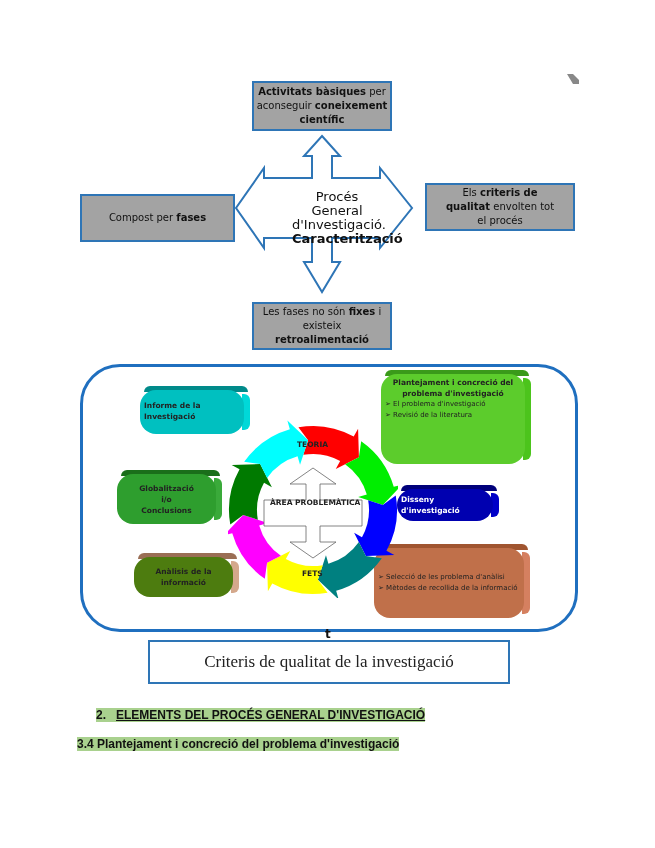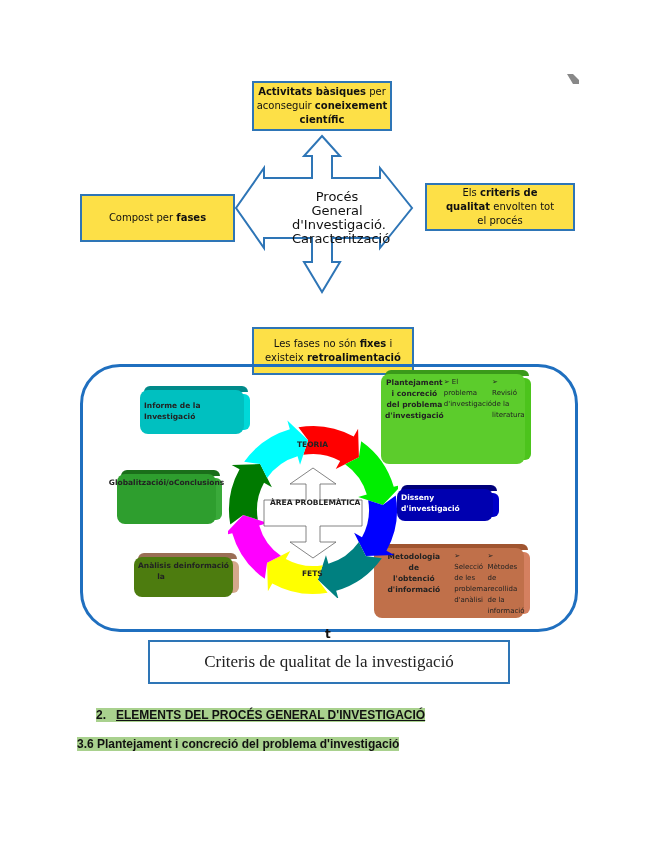--- a/index.html
+++ b/index.html
@@ -1,30 +1,30 @@
 <!DOCTYPE html>
 <html><head>
 <meta charset="utf-8">
 <style>
   html, body { margin: 0; padding: 0; background: #ffffff; }
   body { width: 655px; height: 848px; position: relative; overflow: hidden;
          font-family: "DejaVu Sans", sans-serif; color: #111; }
-  .box { position: absolute; border: 2px solid #2e75b6; background: #fde047;
+  .box { position: absolute; border: 2px solid #2e75b6; background: #a3a3a3;
          display: flex; align-items: center; justify-content: center;
          text-align: center; font-size: 10px; line-height: 14px; box-sizing: border-box; }
   .box b { font-weight: bold; }
   #top-svg { position: absolute; left: 0; top: 0; }
   .cross-text { position: absolute; left: 278px; top: 190px; width: 90px;
                 text-align: center; font-size: 13px; line-height: 14px; margin-left: 14px; }
   .outer-frame { position: absolute; left: 80px; top: 364px; width: 498px; height: 268px;
                  border: 3px solid #1f6fbf; border-radius: 40px; box-sizing: border-box; }
   .block { position: absolute; box-sizing: border-box; font-size: 7.5px; line-height: 11px;
            font-weight: bold; color: #222; border-radius: 6px; }
-  .block .face { position: absolute; left: 0; top: 0; right: 6px; bottom: 0; border-radius: 8px;
-                 display: flex; flex-direction: row; justify-content: center; padding: 3px 4px; box-sizing: border-box; }
+  .block .face { position: absolute; left: 0; top: 0; right: 6px; bottom: 0; border-radius: 16px;
+                 display: flex; flex-direction: column; justify-content: center; padding: 3px 4px; box-sizing: border-box; }
   .block .side { position: absolute; top: 4px; right: 0; width: 8px; bottom: 4px; border-radius: 0 6px 6px 0; }
   .block .topf { position: absolute; top: -4px; left: 4px; right: 2px; height: 6px; border-radius: 6px 6px 0 0; }
   .list-line { font-weight: normal; text-align: left; font-size: 7px; line-height: 11px; }
   .center-text { text-align: center; }
   #cycle-svg { position: absolute; left: 228px; top: 418px; }
   .cyc-label { position: absolute; font-size: 7.5px; font-weight: bold; color: #222; }
   .criteris-box { position: absolute; left: 148px; top: 640px; width: 362px; height: 44px;
                   border: 2px solid #2e75b6; box-sizing: border-box; font-family: Liberation Serif, serif;
                   font-size: 17px; display: flex; align-items: center; justify-content: center; color: #222; }
   .heading2 { position: absolute; left: 96px; top: 708px; font-family: "Liberation Sans", sans-serif;
@@ -57,31 +57,31 @@
     <span>Compost per </span><b>fases</b>
   </span>
 </div>
 
 <div class="box" style="left:425px; top:183px; width:150px; height:48px;justify-content:center;">
   <span style="padding:0 14px;">
     <span>Els </span><b>criteris de qualitat</b><span> envolten tot el procés</span>
   </span>
 </div>
 
-<div class="box" style="left:252px; top:302px; width:162px; height:48px;margin-top:25px;">
+<div class="box" style="left:252px; top:302px; width:140px; height:48px;">
   <span style="padding:0 4px;">
     <span>Les fases no són </span><b>fixes</b><span> i existeix </span><b>retroalimentació</b>
   </span>
 </div>
 
 <div class="cross-text">
   <div>Procés</div>
   <div>General</div>
   <div>d'Investigació.</div>
-  <div style="font-weight:normal;">Caracterització</div>
+  <div style="font-weight:bold;">Caracterització</div>
 </div>
 
 <div class="outer-frame"></div>
 
 <div class="block" style="left:140px; top:390px; width:110px; height:44px;">
   <div class="topf" style="background:#008a8a;"></div>
   <div class="side" style="background:#00d8d8;"></div>
   <div class="face" style="background:#00c0c0; justify-content:flex-start; padding-top:10px;">
     <div>Informe de la Investigació</div>
   </div>
@@ -102,21 +102,20 @@
   <div class="side" style="background:#0000c8;"></div>
   <div class="face" style="background:#0000b0; color:#fff;">
     <div>Disseny d'investigació</div>
   </div>
 </div>
 
 <div class="block" style="left:374px; top:548px; width:156px; height:70px;">
   <div class="topf" style="background:#a05530;"></div>
   <div class="side" style="background:#d58060;"></div>
   <div class="face" style="background:#c0704a;">
-    <div class="center-text" style="padding:0 14px;">Metodologia de l'obtenció d'informació</div>
     <div class="list-line">➢ Selecció de les problema d'anàlisi</div>
     <div class="list-line">➢ Mètodes de recollida de la informació</div>
   </div>
 </div>
 
 <div class="block" style="left:134px; top:557px; width:105px; height:40px;">
   <div class="topf" style="background:#9a6e55;"></div>
   <div class="side" style="background:#d4a88c;"></div>
   <div class="face" style="background:#4d7c0f;">
     <div class="center-text">Anàlisis de la</div>
@@ -157,14 +156,14 @@
 <div class="criteris-box">
   <span>Criteris de qualitat de la investigació</span>
 </div>
 
 <div class="heading2">
   <span>2.</span>&nbsp;&nbsp;
   <span class="u">ELEMENTS DEL PROCÉS GENERAL D'INVESTIGACIÓ</span>
 </div>
 
 <div class="heading21">
-  <span>3.6 Plantejament i concreció del problema d'investigació</span>
+  <span>3.4 Plantejament i concreció del problema d'investigació</span>
 </div>
 
 </body></html>

